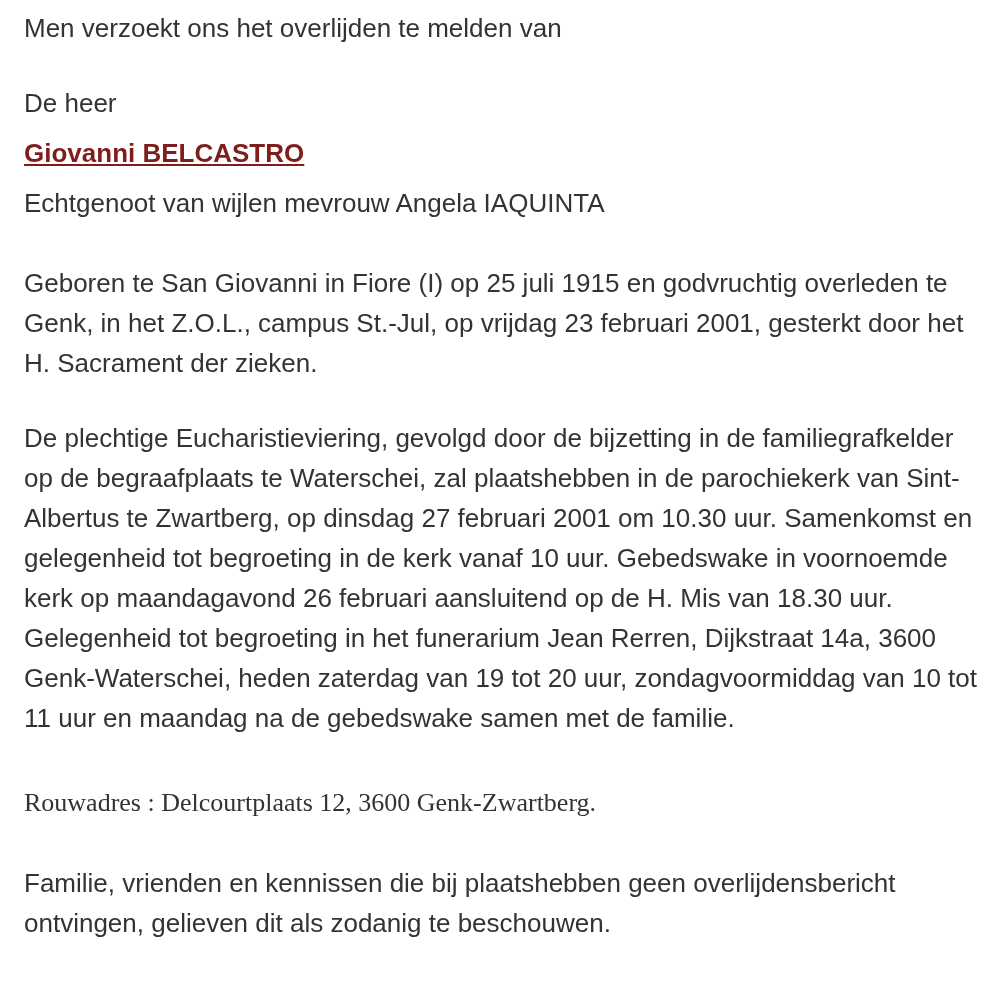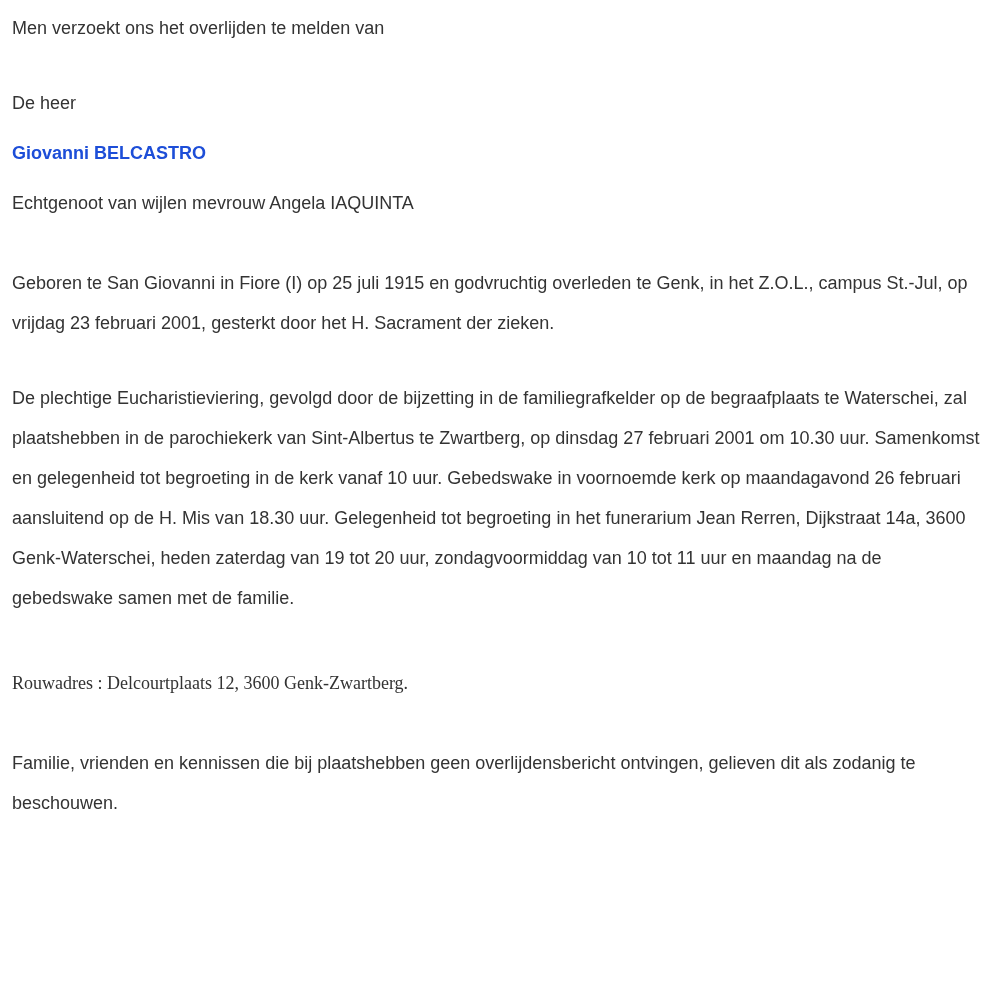--- a/index.html
+++ b/index.html
@@ -9,37 +9,39 @@
   }
   body {
     width: 1000px;
     height: 998px;
     overflow: hidden;
     font-family: "Liberation Sans", "DejaVu Sans", sans-serif;
     color: #333333;
   }
   .announcement {
     padding: 8px 14px 0 12px;
-    font-size: 18px;
+    font-size: 26px;
     line-height: 40px;
     max-width: 976px;
+    margin-left: 12px;
   }
   .announcement p {
     margin: 0;
   }
   .intro-line {
     margin: 0;
   }
   .salutation {
     margin-top: 35px !important;
   }
   .deceased-name {
     margin-top: 10px !important;
     font-weight: bold;
-    color: #1d4ed8;
+    color: #7f1d1d;
+    text-decoration: underline;
   }
   .spouse-line {
     margin-top: 10px !important;
   }
   .para-birth-death {
     margin-top: 40px !important;
   }
   .para-service {
     margin-top: 35px !important;
   }

